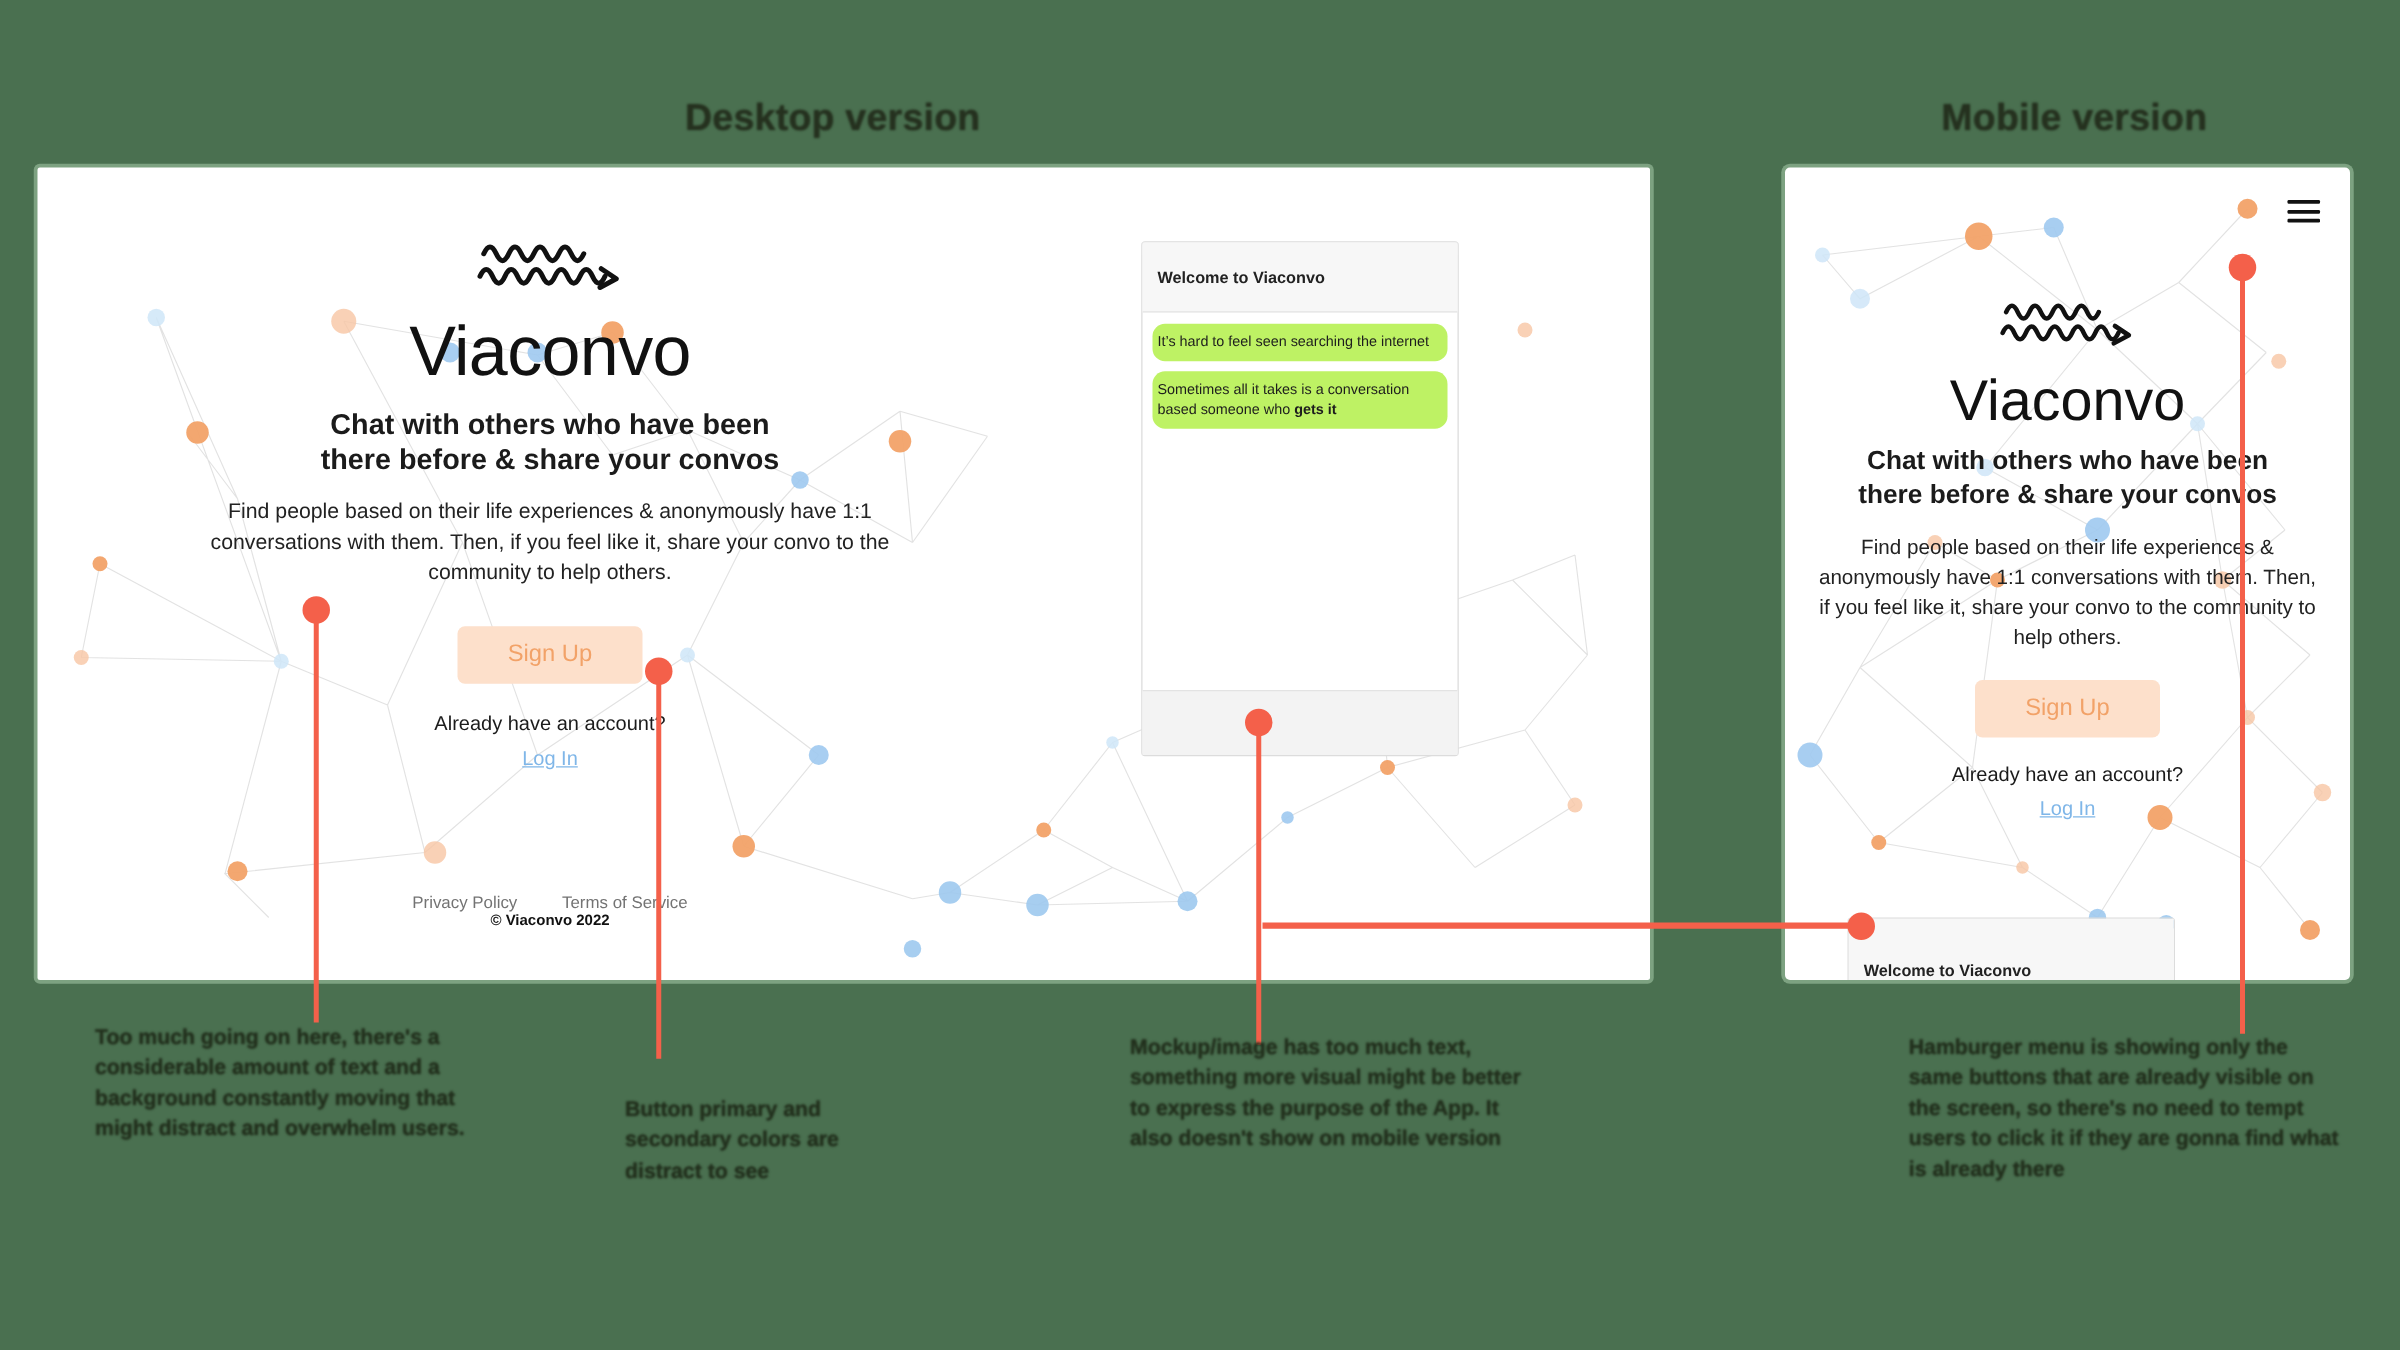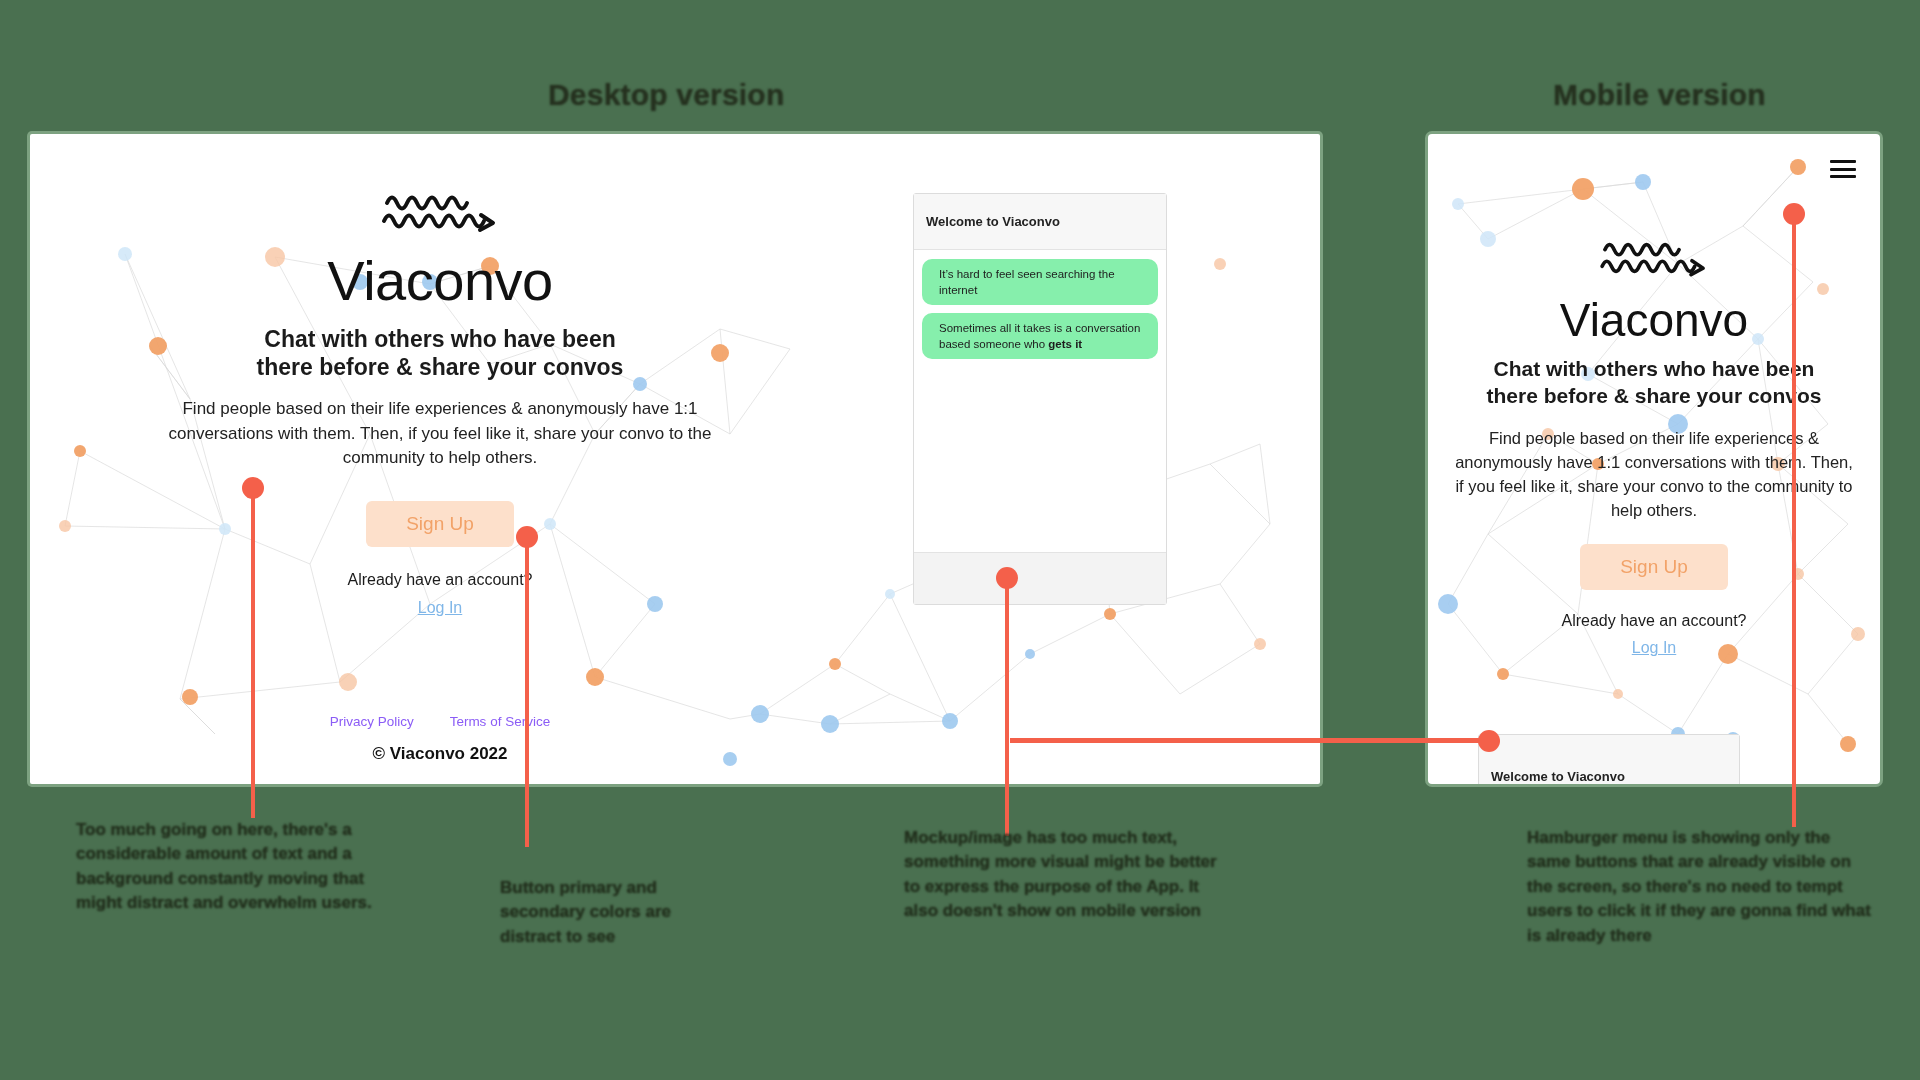--- a/index.html
+++ b/index.html
@@ -70,40 +70,40 @@
   .already { font-size: 16px; color: #1b1b1b; margin-top: 24px; }
   .login {
     display: inline-block; margin-top: 10px;
     font-size: 16px; color: #7fb6e8; text-decoration: underline;
     cursor: pointer;
   }
   .footer {
     position: absolute; left: 130px; top: 580px; width: 560px;
     text-align: center; z-index: 3;
   }
-  .footer-links { font-size: 13.5px; color: #8b5cf6; }
+  .footer-links { font-size: 13.5px; color: #737373; }
   .footer-links span { margin: 0 16px; cursor: pointer; }
-  .copyright { font-size: 17px; color: #111; font-weight: 700; margin-top: 15px; }
+  .copyright { font-size: 12px; color: #111; font-weight: 700; margin-top: 0; }
 
   
   .chat {
     position: absolute; left: 883px; top: 59px;
     width: 254px; height: 412px;
     background: #fff; border: 1px solid #dcdcdc; border-radius: 3px;
     display: flex; flex-direction: column; z-index: 3;
   }
   .chat-head {
     height: 56px; background: #f7f7f7; border-bottom: 1px solid #e3e3e3;
     display: flex; align-items: center; padding: 0 12px;
     font-size: 13px; font-weight: 700; color: #222;
   }
   .chat-body { flex: 1; padding: 9px 8px; display: flex; flex-direction: column; gap: 8px; }
   .bubble {
-    background: #86efac; border-radius: 10px;
-    padding: 7px 17px; font-size: 11.5px; color: #1d1d1d; line-height: 1.4;
+    background: #bef264; border-radius: 10px;
+    padding: 7px 4px; font-size: 11.5px; color: #1d1d1d; line-height: 1.4;
     max-width: 100%;
   }
   .bubble b { font-weight: 700; }
   .chat-input { height: 52px; background: #f3f3f3; border-top: 1px solid #e3e3e3; }
 
   
   .m-hero { position: absolute; left: 0; top: 0; width: 452px; z-index: 3; }
   .hamburger {
     position: absolute; right: 24px; top: 26px;
     width: 26px; height: 18px; cursor: pointer;

